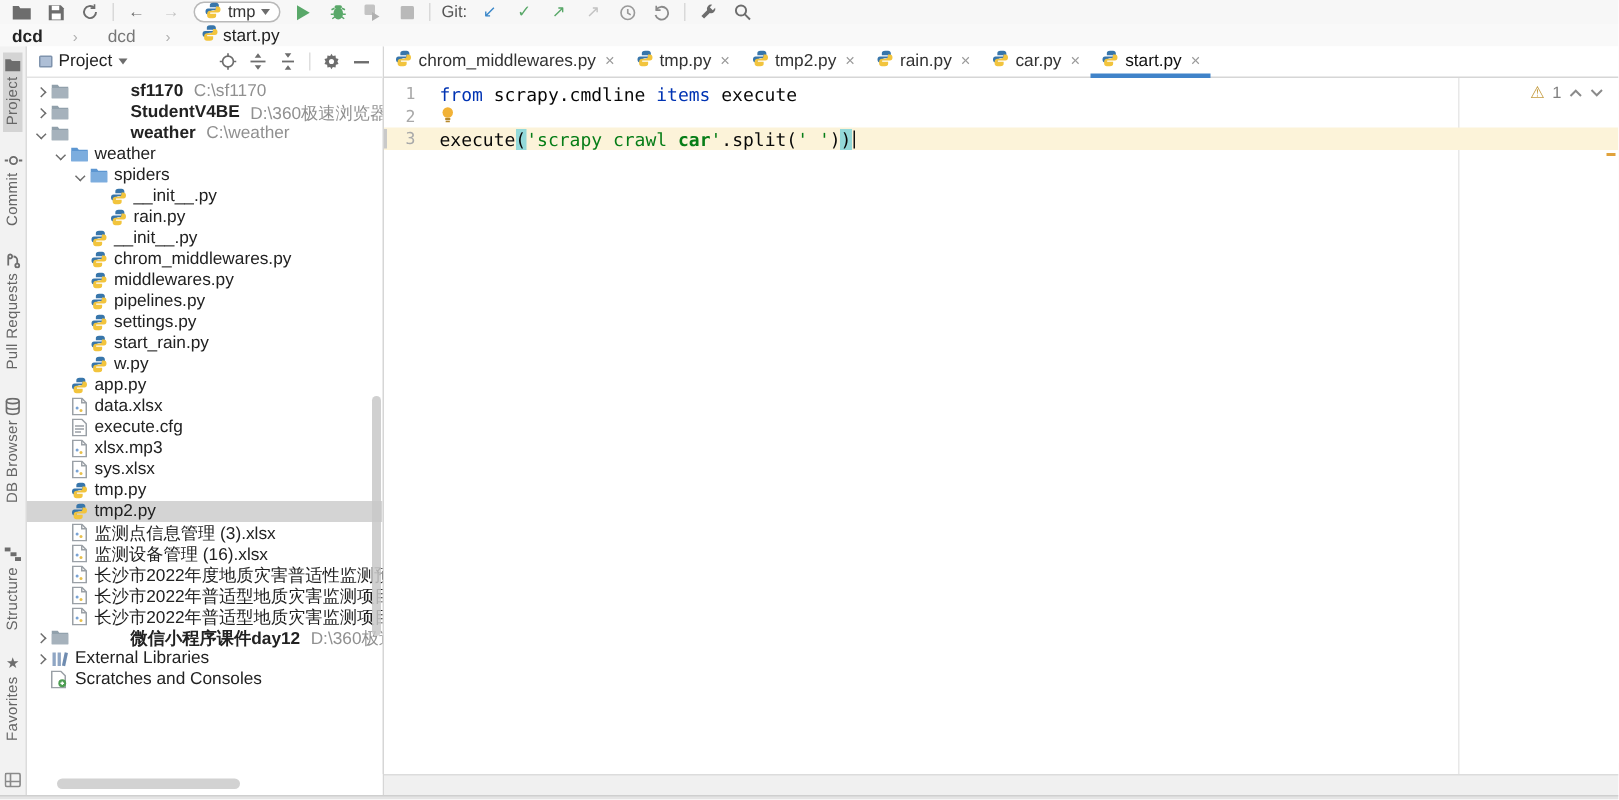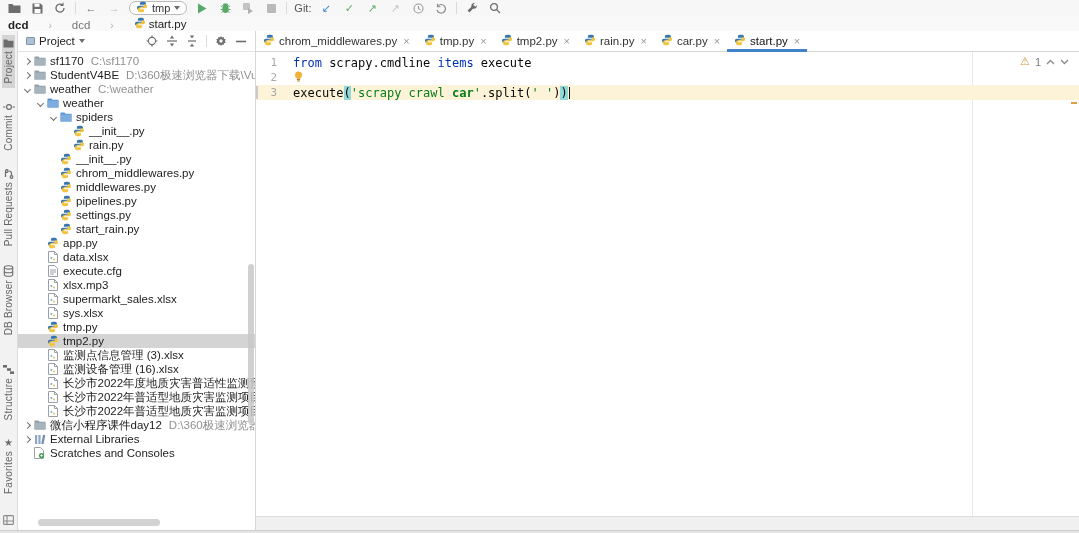--- a/index.html
+++ b/index.html
@@ -49,21 +49,21 @@
   .tree { flex:1 1 auto; overflow:hidden; padding-top:2px; position:relative; }
   .trow { height:14px; display:flex; align-items:center; white-space:nowrap; font-size:11.5px; color:#222; }
   .trow.selected { background:#d4d4d4; }
   .chev { width:11px; height:11px; position:relative; flex:0 0 auto; }
   .chev::after { content:""; position:absolute; top:3px; left:3px; width:4px; height:4px; border-right:1.4px solid #6e6e6e; border-bottom:1.4px solid #6e6e6e; }
   .chev.collapsed::after { transform:rotate(-45deg); }
   .chev.expanded::after { transform:rotate(45deg); }
   .chev.none::after { display:none; }
   .ticon { width:13px; height:12px; margin-right:4px; flex:0 0 auto; display:inline-flex; align-items:center; justify-content:center; }
   .ticon svg { display:block; }
-  .tname.bold { font-weight:normal; }
+  .tname.bold { font-weight:bold;margin-left:37px; }
   .tpath { color:#909090; margin-left:7px; }
 
   .vthumb { position:absolute; right:1px; top:233px; width:6px; height:160px; background:#c8c8c8; border-radius:3px; opacity:.85; }
   .panel-hscroll { height:14px; background:#fff; position:relative; flex:0 0 auto; }
   .hthumb { position:absolute; left:20px; top:3px; width:122px; height:7px; background:#d2d2d2; border-radius:4px; }
 
   
   .editor-col { flex:1 1 auto; display:flex; flex-direction:column; min-width:0; background:#fff; }
   .tabbar { height:21px; display:flex; align-items:flex-end; background:#fff; border-bottom:1px solid #d6d6d6; flex:0 0 auto; }
   .tab { height:21px; display:inline-flex; align-items:center; gap:4px; padding:0 7px; font-size:11.5px; color:#333; position:relative; cursor:default; }
@@ -427,20 +427,30 @@
           <div class="trow" style="padding-left: 30px;">
             <span class="chev none"></span>
             <span class="ticon">
               <svg class="py-icon" viewBox="0 0 12 12">
     <path d="M6.1 0.8c-1.7 0-2.2.7-2.2 1.7V3.8h4v0.9H2.7C1.6 4.7 1 5.4 1 6.7s.6 2 1.7 2H4V7.5C4 6.5 4.9 5.8 5.9 5.8H8c1 0 1.9-.8 1.9-1.8V2.5c0-1-.8-1.7-1.8-1.7H6.1z" fill="#3876ab"></path>
     <path d="M5.9 11.2c1.7 0 2.2-.7 2.2-1.7V8.2h-4v-.9h5.2c1.1 0 1.7-.7 1.7-2s-.6-2-1.7-2H8v1.2C8 5.5 7.1 6.2 6.1 6.2H4c-1 0-1.9.8-1.9 1.8v1.5c0 1 .8 1.7 1.8 1.7h2z" fill="#f2c43d"></path>
   </svg>
             </span>
             <span class="tname">start_rain.py</span>
           </div>
+          <div class="trow" style="padding-left: 30px;">
+            <span class="chev none"></span>
+            <span class="ticon">
+              <svg class="py-icon" viewBox="0 0 12 12">
+    <path d="M6.1 0.8c-1.7 0-2.2.7-2.2 1.7V3.8h4v0.9H2.7C1.6 4.7 1 5.4 1 6.7s.6 2 1.7 2H4V7.5C4 6.5 4.9 5.8 5.9 5.8H8c1 0 1.9-.8 1.9-1.8V2.5c0-1-.8-1.7-1.8-1.7H6.1z" fill="#3876ab"></path>
+    <path d="M5.9 11.2c1.7 0 2.2-.7 2.2-1.7V8.2h-4v-.9h5.2c1.1 0 1.7-.7 1.7-2s-.6-2-1.7-2H8v1.2C8 5.5 7.1 6.2 6.1 6.2H4c-1 0-1.9.8-1.9 1.8v1.5c0 1 .8 1.7 1.8 1.7h2z" fill="#f2c43d"></path>
+  </svg>
+            </span>
+            <span class="tname">w.py</span>
+          </div>
           <div class="trow" style="padding-left: 17px;">
             <span class="chev none"></span>
             <span class="ticon">
               <svg class="py-icon" viewBox="0 0 12 12">
     <path d="M6.1 0.8c-1.7 0-2.2.7-2.2 1.7V3.8h4v0.9H2.7C1.6 4.7 1 5.4 1 6.7s.6 2 1.7 2H4V7.5C4 6.5 4.9 5.8 5.9 5.8H8c1 0 1.9-.8 1.9-1.8V2.5c0-1-.8-1.7-1.8-1.7H6.1z" fill="#3876ab"></path>
     <path d="M5.9 11.2c1.7 0 2.2-.7 2.2-1.7V8.2h-4v-.9h5.2c1.1 0 1.7-.7 1.7-2s-.6-2-1.7-2H8v1.2C8 5.5 7.1 6.2 6.1 6.2H4c-1 0-1.9.8-1.9 1.8v1.5c0 1 .8 1.7 1.8 1.7h2z" fill="#f2c43d"></path>
   </svg>
             </span>
             <span class="tname">app.py</span>
           </div>
@@ -470,32 +480,20 @@
             <span class="chev none"></span>
             <span class="ticon">
               <svg width="10" height="12" viewBox="0 0 10 12">
                 <path d="M0.5 0.5h6l3 3V11.5H0.5z" fill="#fff" stroke="#9aa0a6"></path>
                 <path d="M6.5 0.5v3h3" fill="none" stroke="#9aa0a6"></path>
                 <circle cx="3.4" cy="7" r="1" fill="#7aa3d4"></circle>
                 <circle cx="6" cy="8.6" r="1" fill="#e8c04c"></circle>
               </svg>
             </span>
             <span class="tname">xlsx.mp3</span>
-          </div>
-          <div class="trow" style="padding-left: 17px;">
-            <span class="chev none"></span>
-            <span class="ticon">
-              <svg width="10" height="12" viewBox="0 0 10 12">
-                <path d="M0.5 0.5h6l3 3V11.5H0.5z" fill="#fff" stroke="#9aa0a6"></path>
-                <path d="M6.5 0.5v3h3" fill="none" stroke="#9aa0a6"></path>
-                <circle cx="3.4" cy="7" r="1" fill="#7aa3d4"></circle>
-                <circle cx="6" cy="8.6" r="1" fill="#e8c04c"></circle>
-              </svg>
-            </span>
-            <span class="tname">supermarkt_sales.xlsx</span>
           </div>
           <div class="trow" style="padding-left: 17px;">
             <span class="chev none"></span>
             <span class="ticon">
               <svg width="10" height="12" viewBox="0 0 10 12">
                 <path d="M0.5 0.5h6l3 3V11.5H0.5z" fill="#fff" stroke="#9aa0a6"></path>
                 <path d="M6.5 0.5v3h3" fill="none" stroke="#9aa0a6"></path>
                 <circle cx="3.4" cy="7" r="1" fill="#7aa3d4"></circle>
                 <circle cx="6" cy="8.6" r="1" fill="#e8c04c"></circle>
               </svg>

